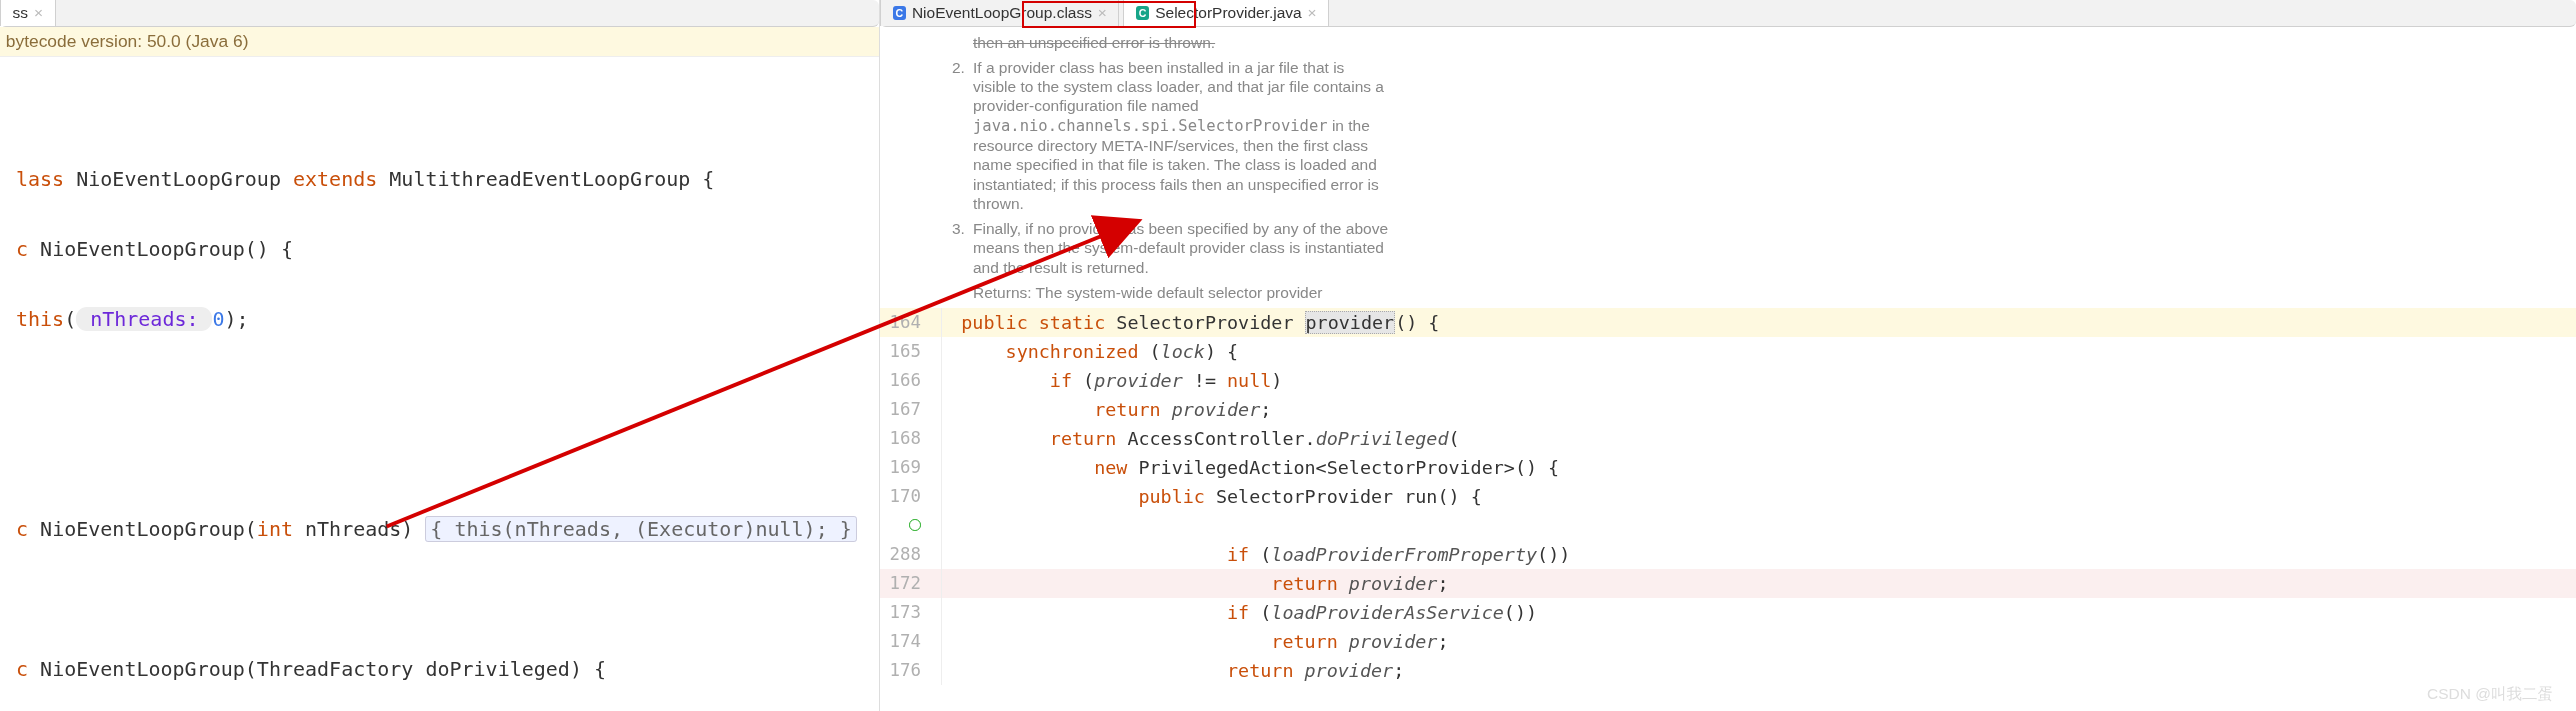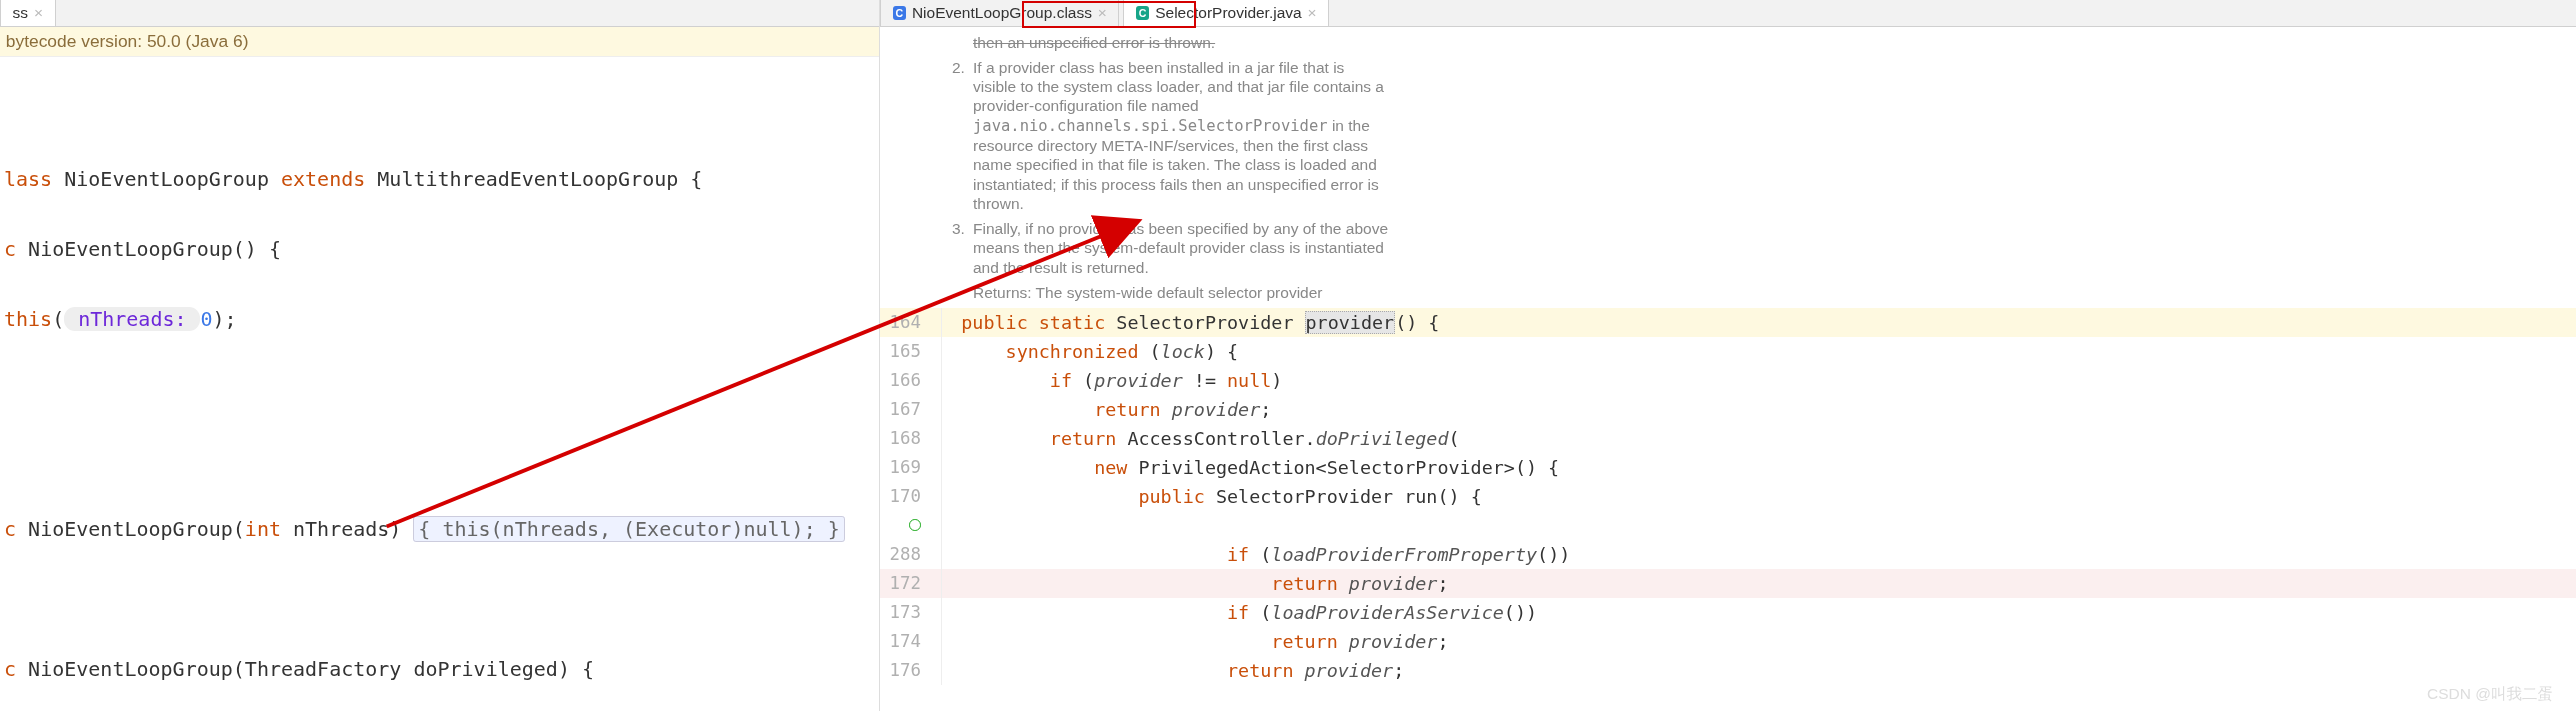--- a/index.html
+++ b/index.html
@@ -10,21 +10,21 @@
     color:#333;
     width:2576px;
     height:711px;
     overflow:hidden;
     position:relative;
   }
   .split { display:flex; width:100%; height:100%; }
   .pane-left { width:880px; position:relative; background:#fff; border-right:1px solid #ddd; }
   .pane-right { flex:1; background:#fff; position:relative; }
   
-  .tabbar { display:flex; align-items:flex-end; height:27px; background:#f2f2f2; border-bottom:1px solid #d0d0d0; font-family:-apple-system,Helvetica,Arial,sans-serif; font-size:15.5px; }
+  .tabbar { display:flex; align-items:flex-end; height:27px; background:#f2f2f2; border-bottom:1px solid #d0d0d0; font-family:-apple-system,Helvetica,Arial,sans-serif; font-size:15.5px;border-radius:6px; }
   .tab {
     display:flex; align-items:center; gap:5.8px;
     height:27px; padding:0 11.6px;
     background:#fff; border:1px solid #d0d0d0; border-bottom:none;
     margin-right:3.9px; cursor:pointer;
     color:#333;
   }
   .tab.inactive { background:#f2f2f2; }
   .tab .close { color:#bbb; cursor:pointer; }
   .icon-c { width:13.5px; height:13.5px; display:inline-flex; align-items:center; justify-content:center; border-radius:2.9px; font-size:10.6px; font-weight:bold; }
@@ -35,21 +35,21 @@
   .banner {
     background:#fef9e0;
     color:#8a6d3b;
     padding:3.9px 5.8px;
     font-family:-apple-system,Helvetica,Arial,sans-serif;
     font-size:17.4px;
     border-bottom:1px solid #eee;
   }
   
   .code { font-size:20px; line-height:35px; white-space:pre; }
-  .code .line { padding-left:4px; }
+  .code .line { padding-left:16px; }
   .kw { color:#c94f0a; }       
   .ty { color:#6f42c1; }
   .lit { color:#3b78e7; }
   .it { font-style:italic; color:#555; }
   .hint { background:#eee; color:#6d28d9; padding:0 1.9px; border-radius:11px; }
   .fold { background:#eef2ff; color:#666; border:1px solid #ccd; border-radius:2.9px; padding:0 3.9px;}
   .doc {
     font-family:-apple-system,Helvetica,Arial,sans-serif;
     font-size:15.5px;
     color:#888;

